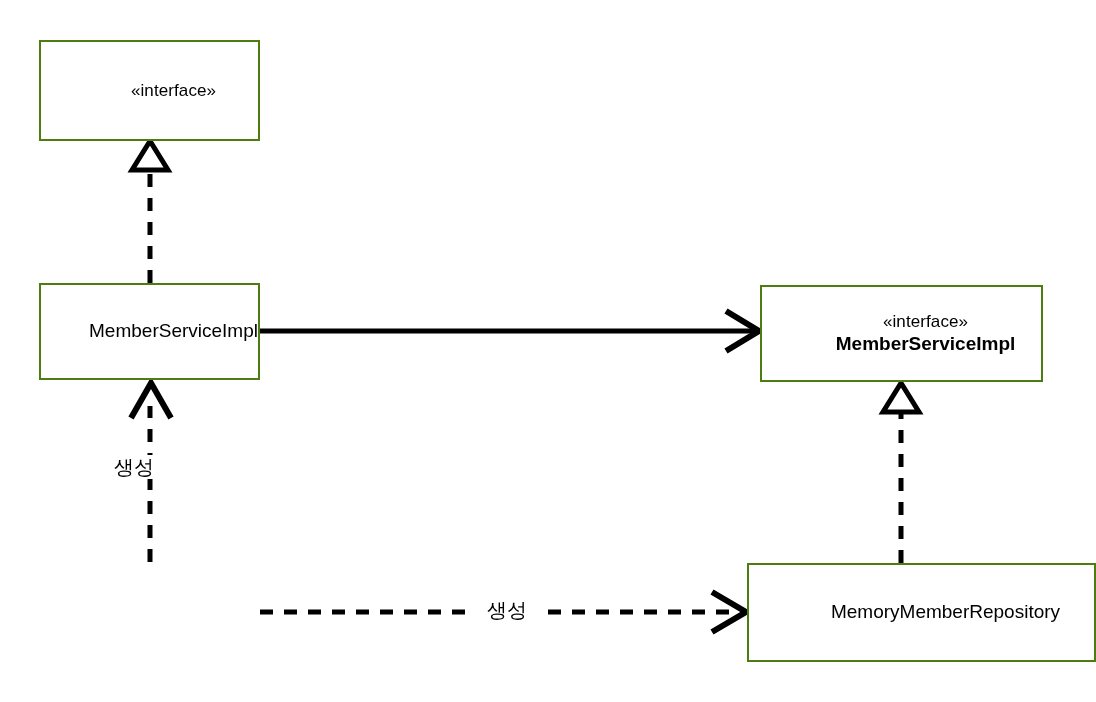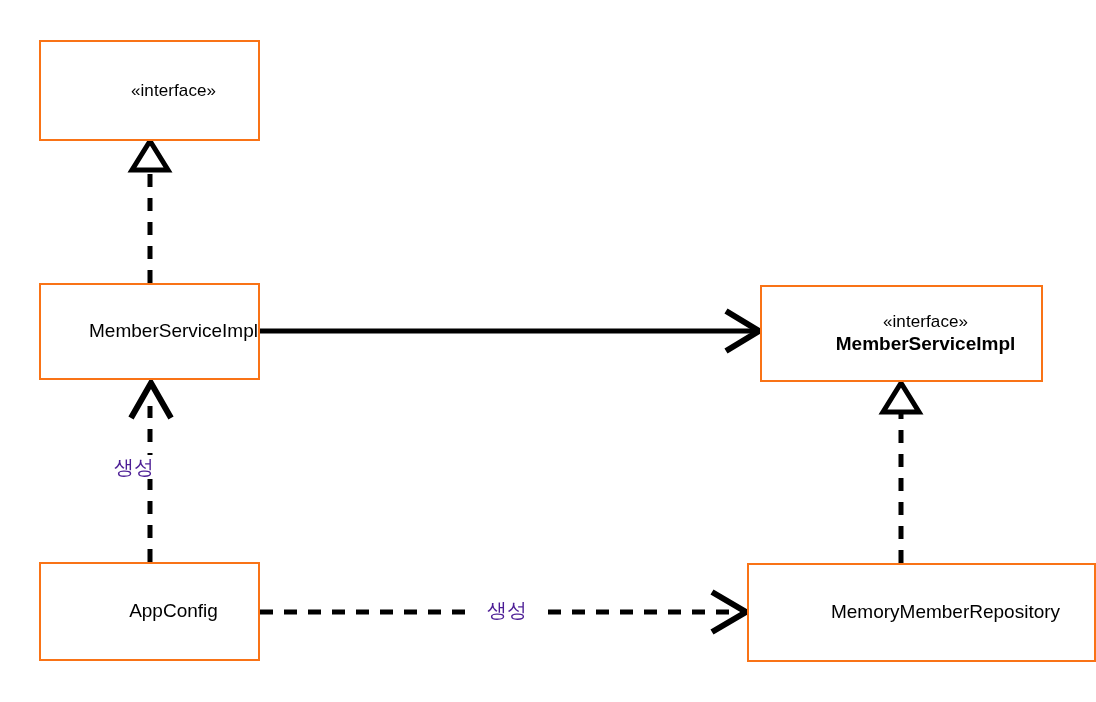--- a/index.html
+++ b/index.html
@@ -24,21 +24,21 @@
     left: 0;
     top: 0;
     width: 1096px;
     height: 702px;
     pointer-events: none;
   }
   .uml-class {
     position: absolute;
     box-sizing: border-box;
     background: #ffffff;
-    border: 2px solid #f97316;
+    border: 2px solid #4d7c0f;
     display: flex;
     flex-direction: column;
     align-items: center;
     justify-content: center;
     text-align: center;
     color: #000000;
     padding-left: 48px;
   }
   .stereotype {
     font-size: 17px;
@@ -51,21 +51,21 @@
     font-weight: normal;
     line-height: 1.3;
     white-space: nowrap;
   }
   .class-name.is-bold {
     font-weight: bold;
   }
   .edge-label {
     position: absolute;
     font-size: 20px;
-    color: #4c1d95;
+    color: #000000;
     background: #ffffff;
     padding: 1px 4px;
     white-space: nowrap;
     line-height: 1.1;
     text-align: center;
   }
 </style>
 </head>
 <body>
 
@@ -111,23 +111,20 @@
 
   <div class="uml-class" style="left:39px; top:283px; width:221px; height:97px;">
     <div class="class-name">MemberServiceImpl</div>
   </div>
 
   <div class="uml-class" style="left:760px; top:285px; width:283px; height:97px;">
     <div class="stereotype">«interface»</div>
     <div class="class-name is-bold">MemberServiceImpl</div>
   </div>
 
-  <div class="uml-class" style="left:39px; top:562px; width:221px; height:99px;">
-    <div class="class-name">AppConfig</div>
-  </div>
 
   <div class="uml-class" style="left:747px; top:563px; width:349px; height:99px;">
     <div class="class-name">MemoryMemberRepository</div>
   </div>
 
   <div class="edge-label" style="left:95px; top:455px; width:70px;">생성</div>
 
   <div class="edge-label" style="left:468px; top:598px; width:70px;">생성</div>
 
 </div>

